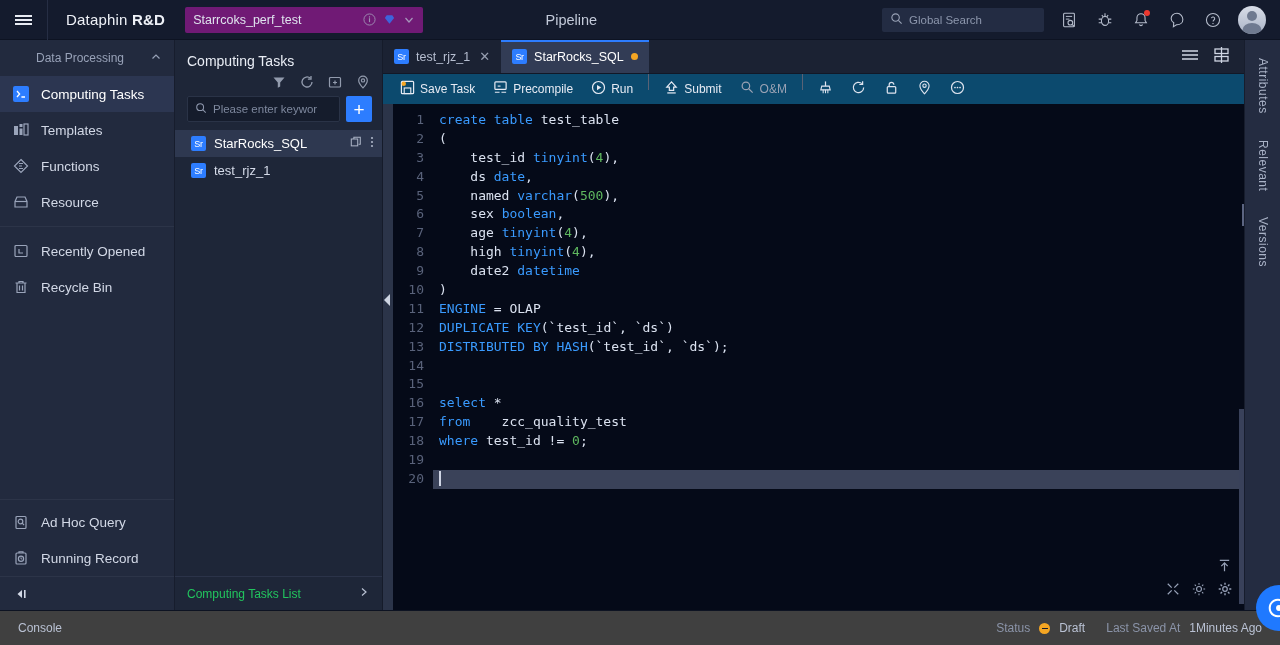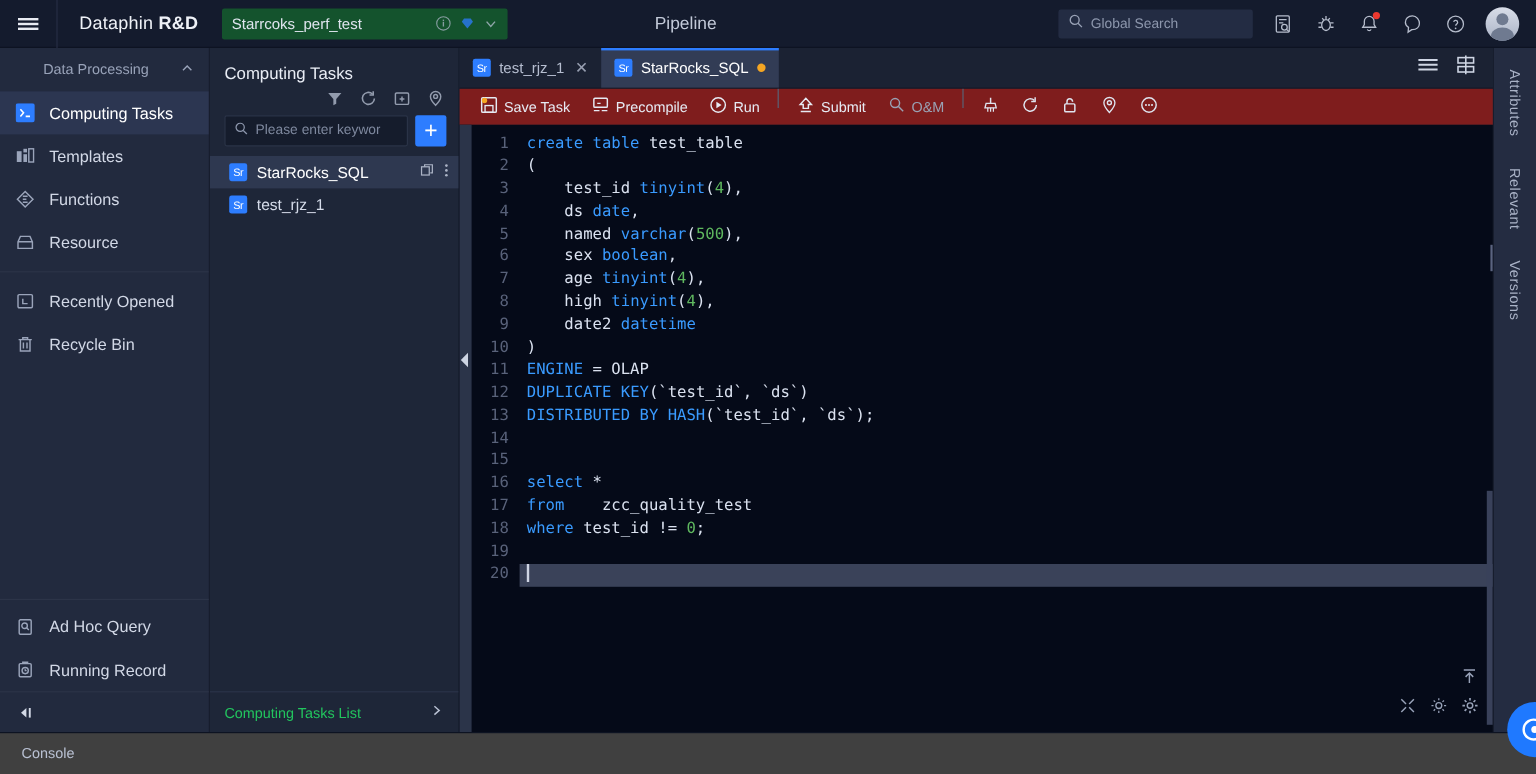--- a/index.html
+++ b/index.html
@@ -19,21 +19,21 @@
     display: flex; align-items: center;
     border-bottom: 1px solid #0d1322;
     position: relative;
   }
   .burger { width: 48px; height: 40px; display: flex; align-items: center; justify-content: center;
             border-right: 1px solid #262e44; cursor: pointer; }
   .burger span { display: block; width: 17px; height: 2px; background: #e8ebf2; margin: 2px 0; }
   .brand { padding: 0 14px 0 18px; font-size: 15px; color: #eef1f7; white-space: nowrap; letter-spacing: .2px;}
   .brand b { font-weight: bold; }
   .project {
-    width: 238px; height: 26px; background: #14532d; border-radius: 2px;
+    width: 238px; height: 26px; background: #701a75; border-radius: 2px;
     display: flex; align-items: center; padding: 0 8px; margin-left: 6px; cursor: pointer;
   }
   .project .pname { flex: 1; font-size: 12.5px; color: #dfe4ee; }
   .project .pico { margin-left: 7px; opacity: .75; display:flex; align-items:center;}
   .nav { display: flex; align-items: center; gap: 20px; margin-left: 118px; height: 40px; flex-direction: column; }
   .nav a { font-size: 14.5px; color: #c3cad9; text-decoration: none; line-height: 40px;
            position: relative; cursor: pointer; }
   .nav a.active { color: #ffffff; font-weight: bold; }
   .nav a.active::after {
     content: ""; position: absolute; left: -2px; right: -2px; bottom: 0; height: 3px; background: #2d7dff;
@@ -111,21 +111,21 @@
   .tabbar { height: 34px; flex: 0 0 34px; background: #1b2233; display: flex; align-items: stretch;
             border-bottom: 1px solid #121827; }
   .tab { display: flex; align-items: center; gap: 7px; padding: 0 11px; font-size: 12.5px;
          color: #b6bed0; cursor: pointer; position: relative; }
   .tab.active { background: #323c55; color: #ffffff; }
   .tab.active::before { content:""; position:absolute; left:0; right:0; top:0; height:2px; background:#2d7dff; }
   .tab .x { font-size: 13px; opacity: .8; margin-left: 2px; }
   .tab .odot { width: 7px; height: 7px; border-radius: 50%; background: #f5a623; }
   .tabbar .tbright { margin-left: auto; display: flex; align-items: center; gap: 14px; padding: 0 14px; }
 
-  .toolbar { height: 30px; flex: 0 0 30px; background: #7f1d1d; display: flex; 
+  .toolbar { height: 30px; flex: 0 0 30px; background: #0c4a6e; display: flex; 
              gap: 0; padding: 0 8px; font-size: 12px; color: #e6eaf3; }
   .tbtn { display: flex; align-items: center; gap: 5px; padding: 0 9px; height: 30px; cursor: pointer; }
   .tbtn.dim { color: #9aa2b4; }
   .tsep { width: 1px; height: 16px; background: #5a6275; margin: 0 6px; }
 
   .editwrap { flex: 1; display: flex; min-height: 0; position: relative; background: #050a18; }
   .gutterhandle { width: 10px; background: #2b3449; position: relative; cursor: col-resize; flex: 0 0 10px;}
   .gutterhandle .tri { position: absolute; top: 190px; left: 1px; width: 0; height: 0;
     border-top: 6px solid transparent; border-bottom: 6px solid transparent; border-right: 6px solid #cdd4e2; }
   .code { flex: 1; display: flex; overflow: hidden; position: relative; font-family: "DejaVu Sans Mono", monospace;
@@ -614,20 +614,27 @@
 
     <div class="rail">
       <span>Attributes</span>
       <span>Relevant</span>
       <span>Versions</span>
     </div>
   </div>
 
   <div class="statusbar">
     <span>Console</span>
+    <span class="right">
+      <span class="muted">Status</span>
+      <span class="odot-s"></span>
+      <span>Draft</span>
+      <span class="muted" style="margin-left:12px">Last Saved At</span>
+      <span>1Minutes Ago</span>
+    </span>
     <div class="fab">
       <svg width="22" height="22" viewBox="0 0 24 24">
           <path d="M15 4 A9 9 0 1 0 15 20" fill="none" stroke="#fff" stroke-width="2.2"></path>
           <circle cx="12" cy="12" r="3.2" fill="#fff"></circle>
         </svg>
     </div>
   </div>
 </div>
 
 </body></html>

